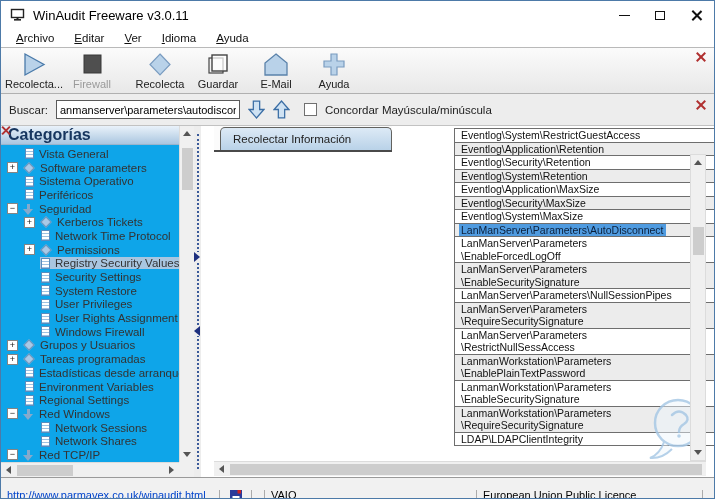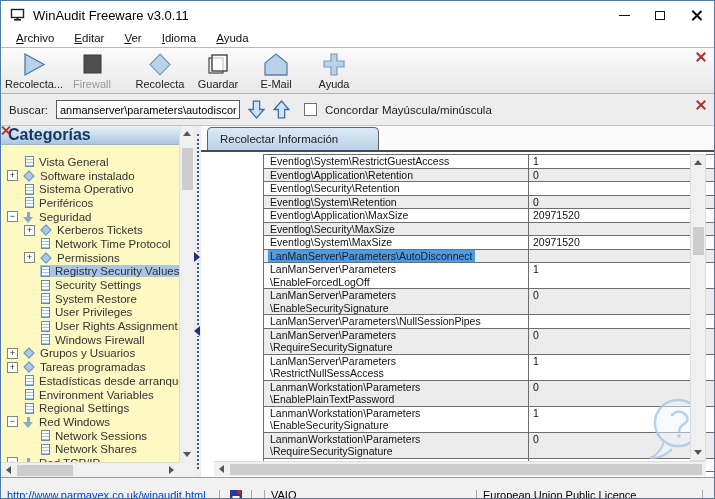--- a/index.html
+++ b/index.html
@@ -47,21 +47,21 @@
   
   .content { height:351px; display:flex; flex:0 0 auto; background:#f1f1f1; }
 
   
   .sidebar { width:193px; flex:0 0 auto; display:grid; grid-template-columns:1fr 15px; grid-template-rows:19px 1fr 15px; background:#f1f1f1; }
   .cat-header { grid-column:1; grid-row:1; background:linear-gradient(#e9f2fa,#aac6e0); border-bottom:1px solid #9ab4cc;
                 display:flex; align-items:center; padding:0 4px 0 7px; position:relative; }
   .cat-title { font-size:16px; font-weight:bold; color:#16355e; flex:1; }
   .cat-header .close-x { position:static; width:9px; height:9px; margin-right:4px; }
   .cat-header .close-x::before,.cat-header .close-x::after { left:4px; top:-1px; height:11px; }
-  .tree { grid-column:1; grid-row:2; overflow:hidden; padding-top:10px; background:#fef9c3; }
+  .tree { grid-column:1; grid-row:2; overflow:hidden; padding-top:2px; background:#0ea5e9; }
   .tree-item { height:13.7px; display:flex; align-items:center; font-size:11.5px; color:#333; white-space:nowrap; }
   .tree-item.indent-0 { padding-left:6px; } .tree-item.indent-1 { padding-left:23px; } .tree-item.indent-2 { padding-left:39px; }
   .expander { width:11px; height:11px; border:1px solid #848484; background:#fff; font-size:9px; line-height:9px;
               text-align:center; color:#222; margin-right:4px; flex:0 0 auto; }
   .expander:empty { display:none; }
   .item-body { display:inline-flex; align-items:center; gap:5px; padding:0 3px 0 1px; }
   .tree-item.selected .item-body { background:#a9c6e0; }
   .ticon { flex:0 0 auto; }
   .icon-document .ticon { width:9px; height:11px; border:1px solid #5a8cbe; background:repeating-linear-gradient(to bottom,#ffffff 0 2px,#9dc2e2 2px 3px); }
   .icon-diamond .ticon { width:8px; height:8px; background:#aac9e6; border:1px solid #6a94bc; transform:rotate(45deg); margin:0 2px; }
@@ -83,21 +83,21 @@
   .hthumb { height:11px; background:#cdcdcd; position:absolute; top:2px; }
   .spacer-flex { flex:1; }
 
   
   .splitter { width:7px; flex:0 0 auto; background:#ededed; position:relative; }
   .splitter::before { content:""; position:absolute; left:3px; top:8px; bottom:8px; border-left:2px dotted #3a5a9a; }
   .split-arr-r { position:absolute; left:0px; top:126px; border-top:5px solid transparent; border-bottom:5px solid transparent; border-left:6px solid #1d2f7e; background:#ededed; }
   .split-arr-l { position:absolute; left:0px; top:200px; border-top:5px solid transparent; border-bottom:5px solid transparent; border-right:6px solid #1d2f7e; background:#ededed; }
 
   
-  .main { flex:1; background:#ffffff; display:flex; flex-direction:column; position:relative; overflow:hidden; }
+  .main { flex:1; background:#ffffff; display:flex; flex-direction:row; position:relative; overflow:hidden;padding-left:13px; }
   .tabstrip { height:26px; flex:0 0 auto; background:#fbfbfb; border-bottom:2px solid #4a4a4a; display:flex; align-items:flex-end; padding-left:6px; }
   .tab { width:172px; height:23px; background:linear-gradient(#ddeaf6,#b9d2e8); border:1px solid #62625f; border-bottom:none;
          border-radius:5px 5px 0 0; font-size:11.5px; color:#222; display:flex; align-items:center; justify-content:flex-start; padding-left:12px; }
   .table-wrap { flex:1; overflow:hidden; padding:2px 0 0 14px; position:relative;margin-left:48px; }
   table.regs { border-collapse:collapse; table-layout:fixed; width:476px; }
   table.regs td { border:1px solid #6e6e6e; padding:0 0 0 4px; vertical-align:top; font-size:10.5px; line-height:12.5px; color:#111; background:#fff; }
   tr.trow.alt td { background:#ececec; }
   .nm { white-space:pre-line; display:inline-block; padding:0 2px; }
   tr.trow.selected .nm { background:#4f9be0; color:#0b1f3a; }
   .c-name { width:265px; } .c-val { width:211px; }
@@ -223,21 +223,21 @@
             <span class="item-body">
               <span class="ticon"></span>
               <span class="tlabel">Vista General</span>
             </span>
           </div>
 
           <div class="tree-item indent-0 icon-diamond alt">
             <span class="expander">+</span>
             <span class="item-body">
               <span class="ticon"></span>
-              <span class="tlabel">Software instalado</span>
+              <span class="tlabel">Software parameters</span>
             </span>
           </div>
 
           <div class="tree-item indent-1 icon-document">
 
             <span class="item-body">
               <span class="ticon"></span>
               <span class="tlabel">Sistema Operativo</span>
             </span>
           </div>

